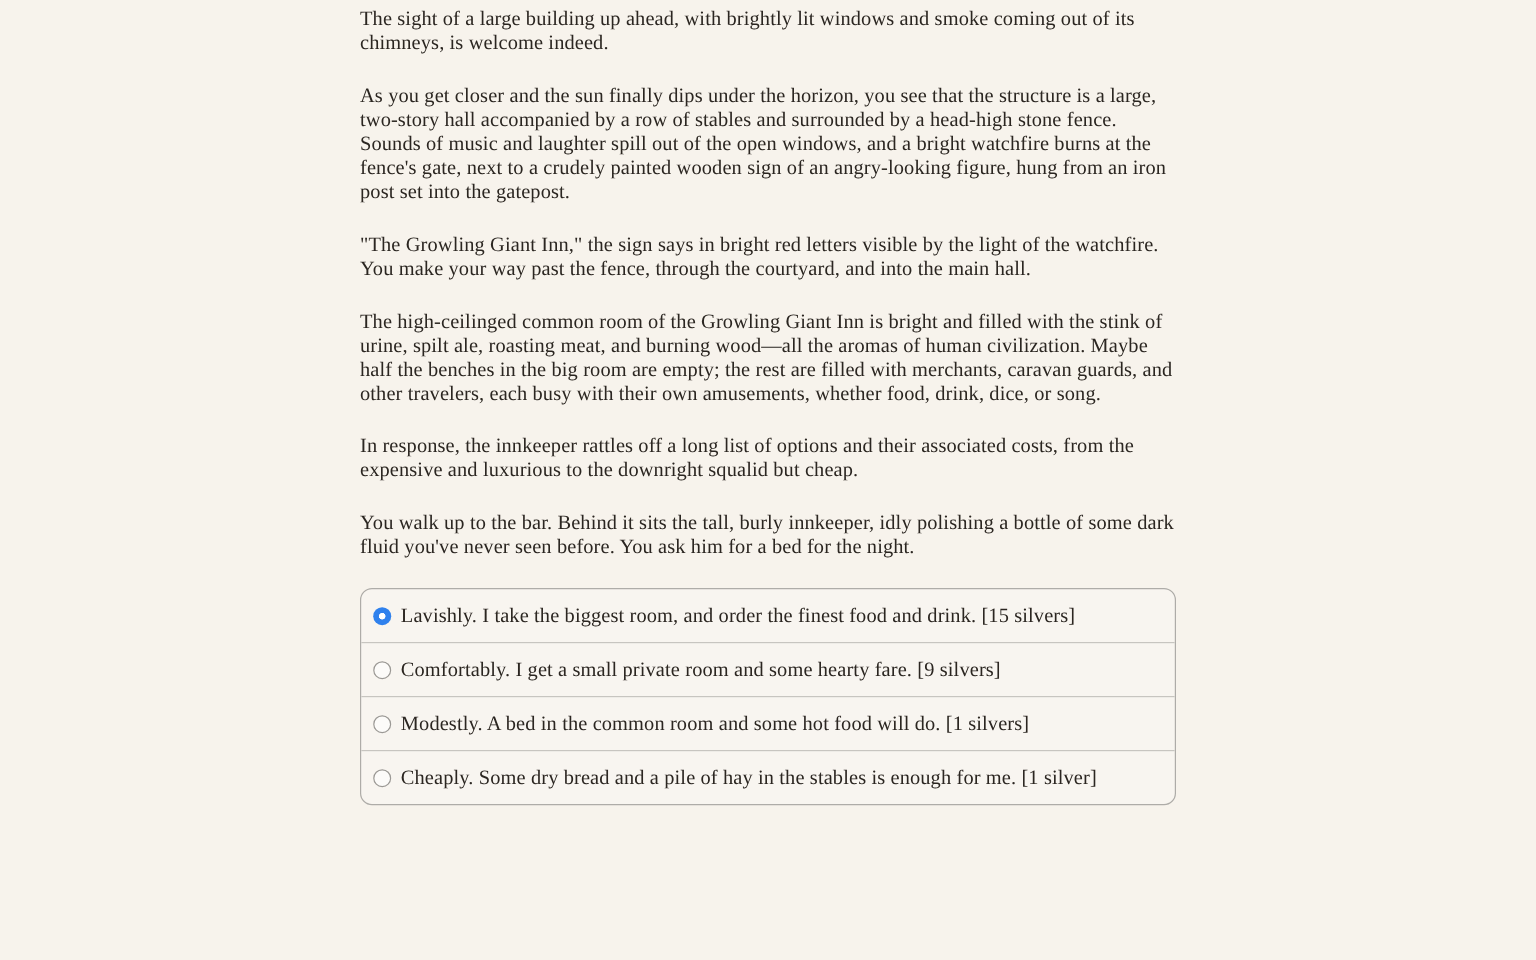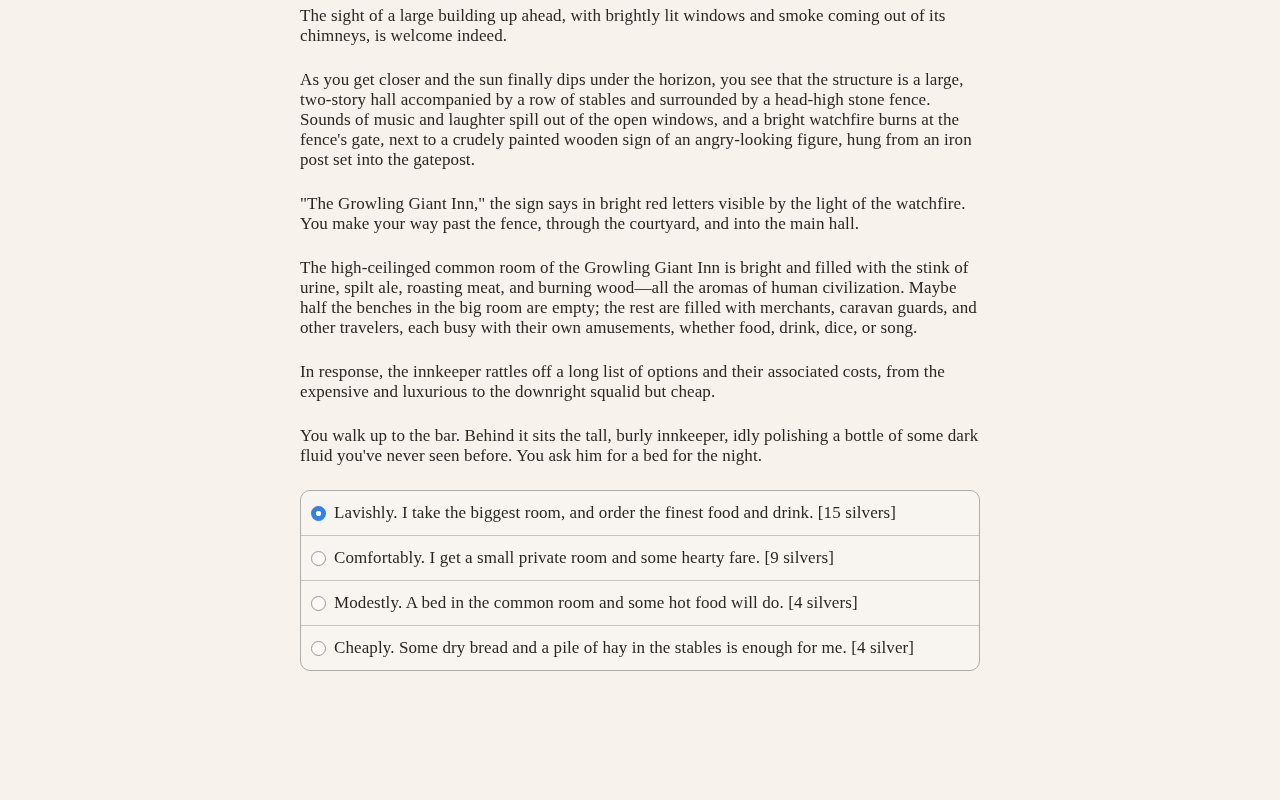--- a/index.html
+++ b/index.html
@@ -81,23 +81,23 @@
       <span class="choice-label">Lavishly. I take the biggest room, and order the finest food and drink. [15 silvers]</span>
     </div>
 
     <div class="choice-row">
       <span class="radio"></span>
       <span class="choice-label">Comfortably. I get a small private room and some hearty fare. [9 silvers]</span>
     </div>
 
     <div class="choice-row">
       <span class="radio"></span>
-      <span class="choice-label">Modestly. A bed in the common room and some hot food will do. [4 silvers]</span>
+      <span class="choice-label">Modestly. A bed in the common room and some hot food will do. [1 silvers]</span>
     </div>
 
     <div class="choice-row">
       <span class="radio"></span>
-      <span class="choice-label">Cheaply. Some dry bread and a pile of hay in the stables is enough for me. [4 silver]</span>
+      <span class="choice-label">Cheaply. Some dry bread and a pile of hay in the stables is enough for me. [1 silver]</span>
     </div>
 
   </div>
 
 </div>
 
 </body></html>

